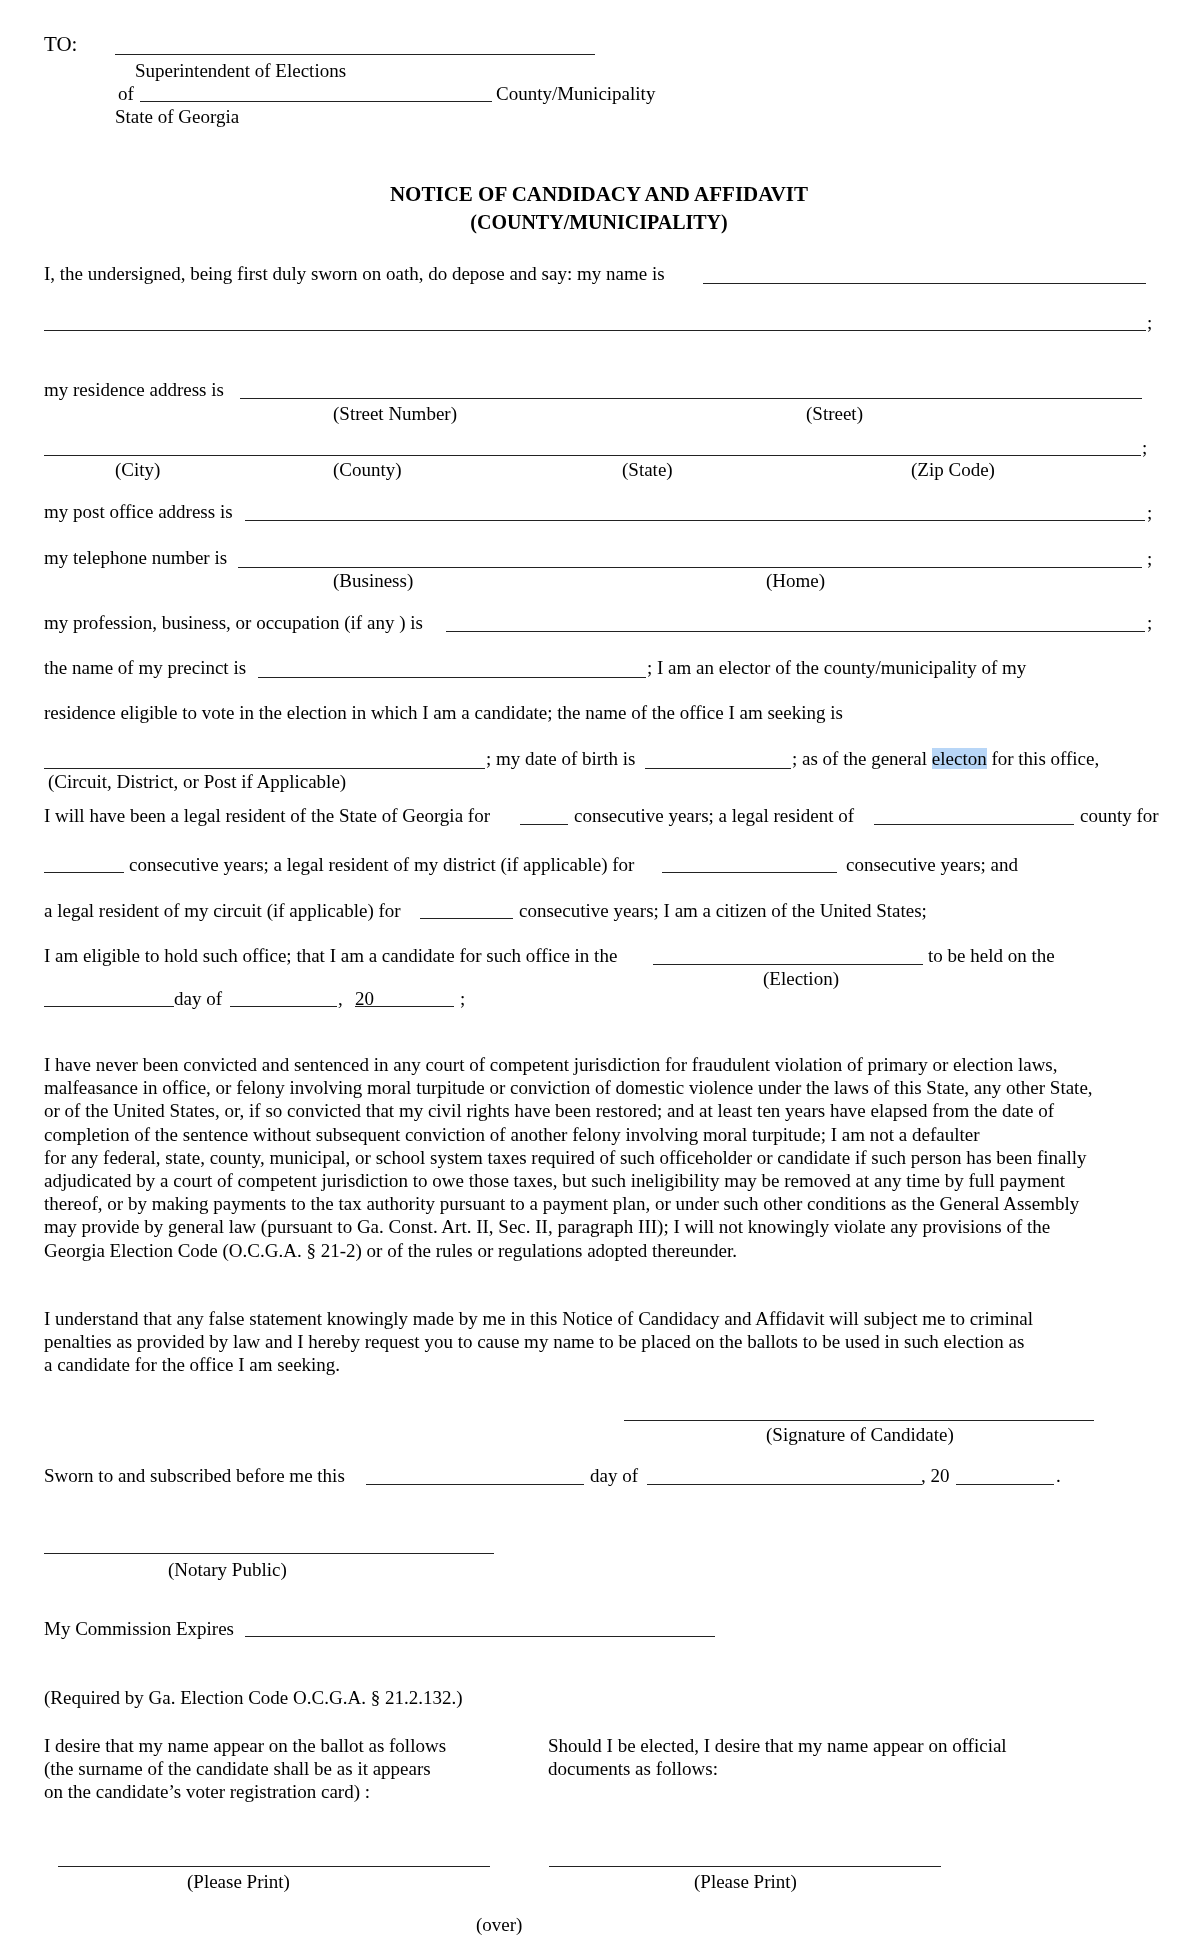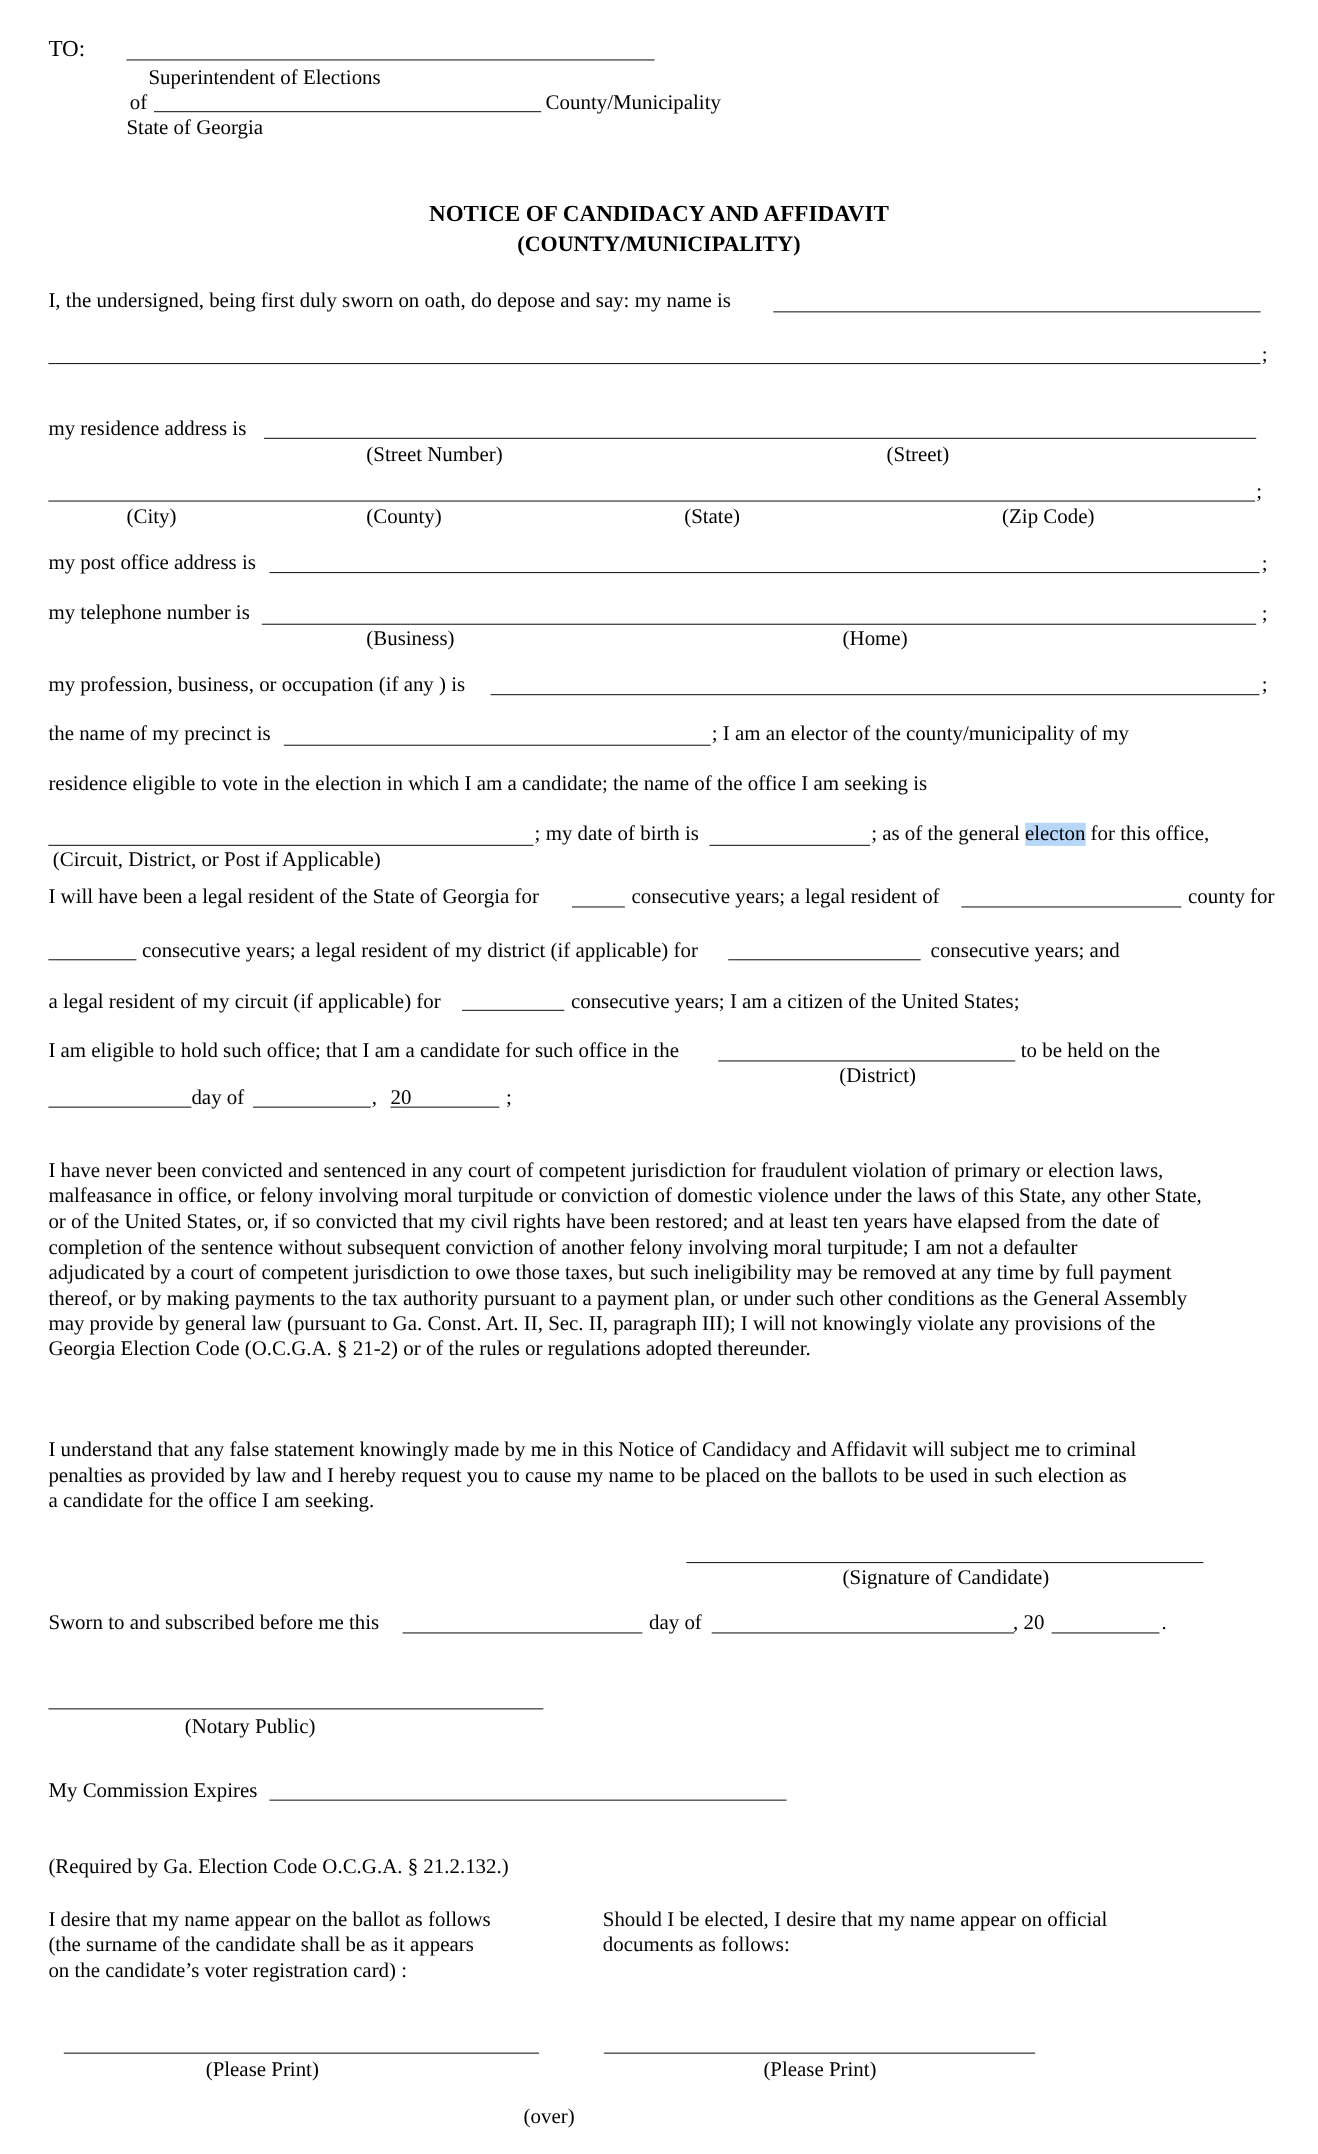--- a/index.html
+++ b/index.html
@@ -85,35 +85,36 @@
 <div class="line" style="left:662px; top:872px; width:175px;"></div>
 <div class="abs" style="left:846px; top:855px;">consecutive years; and</div>
 
 <div class="abs" style="left:44px; top:901px;">a legal resident of my circuit (if applicable) for</div>
 <div class="line" style="left:420px; top:918px; width:93px;"></div>
 <div class="abs" style="left:519px; top:901px;">consecutive years; I am a citizen of the United States;</div>
 
 <div class="abs" style="left:44px; top:946px;">I am eligible to hold such office; that I am a candidate for such office in the</div>
 <div class="line" style="left:653px; top:964px; width:270px;"></div>
 <div class="abs" style="left:928px; top:946px;">to be held on the</div>
-<div class="abs small" style="left:763px; top:969px;">(District)</div>
+<div class="abs small" style="left:763px; top:969px;">(Election)</div>
 
 <div class="line" style="left:44px; top:1006px; width:130px;"></div>
 <div class="abs" style="left:174px; top:989px;">day of</div>
 <div class="line" style="left:230px; top:1006px; width:107px;"></div>
 <div class="abs" style="left:338px; top:989px;">,</div>
 <div class="abs" style="left:355px; top:989px;">20</div>
 <div class="line" style="left:355px; top:1006px; width:99px;"></div>
 <div class="abs" style="left:460px; top:989px;">;</div>
 
 <div class="para" style="top:1053px;">
   <span>I have never been convicted and sentenced in any court of competent jurisdiction for fraudulent violation of primary or election laws,</span>
   <span>malfeasance in office, or felony involving moral turpitude or conviction of domestic violence under the laws of this State, any other State,</span>
   <span>or of the United States, or, if so convicted that my civil rights have been restored; and at least ten years have elapsed from the date of</span>
   <span>completion of the sentence without subsequent conviction of another felony involving moral turpitude; I am not a defaulter</span>
+  <span>for any federal, state, county, municipal, or school system taxes required of such officeholder or candidate if such person has been finally</span>
   <span>adjudicated by a court of competent jurisdiction to owe those taxes, but such ineligibility may be removed at any time by full payment</span>
   <span>thereof, or by making payments to the tax authority pursuant to a payment plan, or under such other conditions as the General Assembly</span>
   <span>may provide by general law (pursuant to Ga. Const. Art. II, Sec. II, paragraph III); I will not knowingly violate any provisions of the</span>
   <span>Georgia Election Code (O.C.G.A. § 21-2) or of the rules or regulations adopted thereunder.</span>
 </div>
 
 <div class="para" style="top:1307px;">
   <span>I understand that any false statement knowingly made by me in this Notice of Candidacy and Affidavit will subject me to criminal</span>
   <span>penalties as provided by law and I hereby request you to cause my name to be placed on the ballots to be used in such election as</span>
   <span>a candidate for the office I am seeking.</span>

